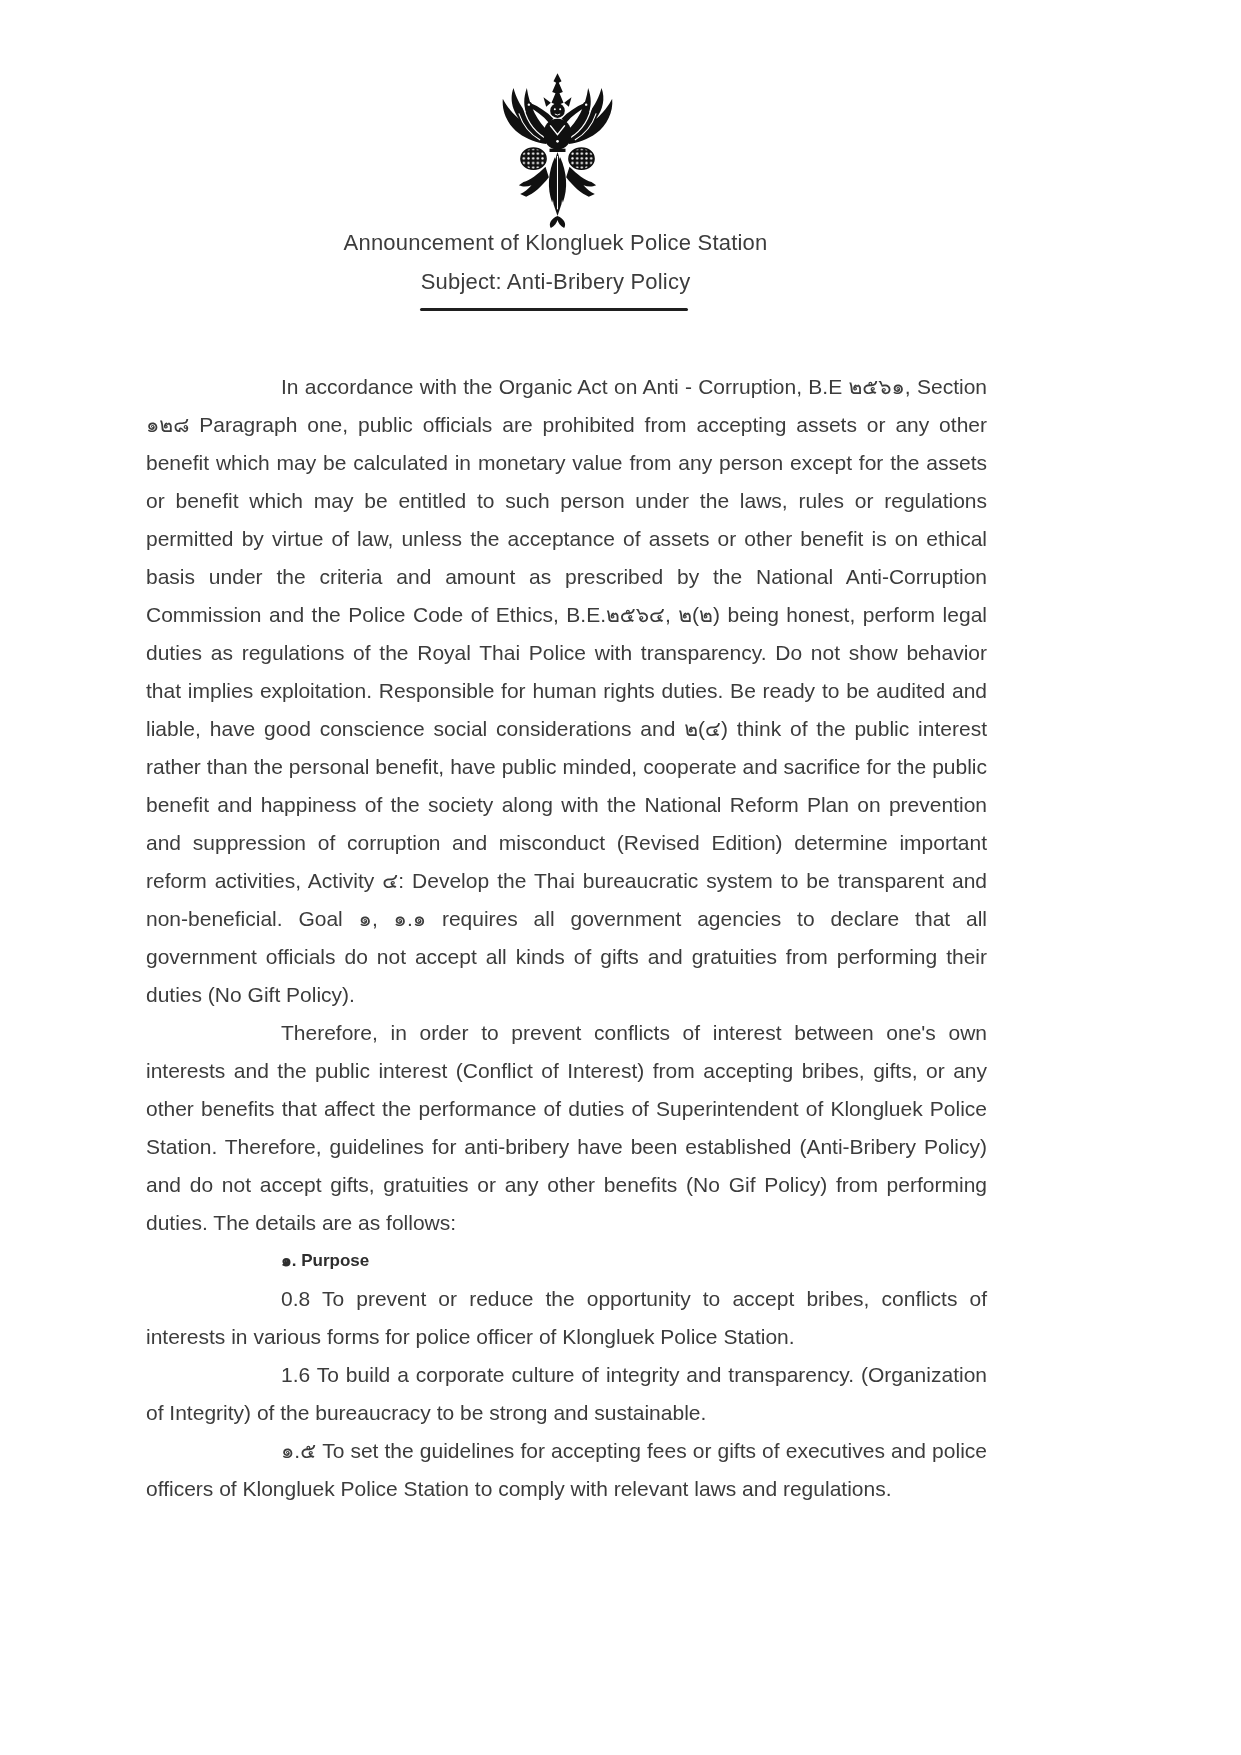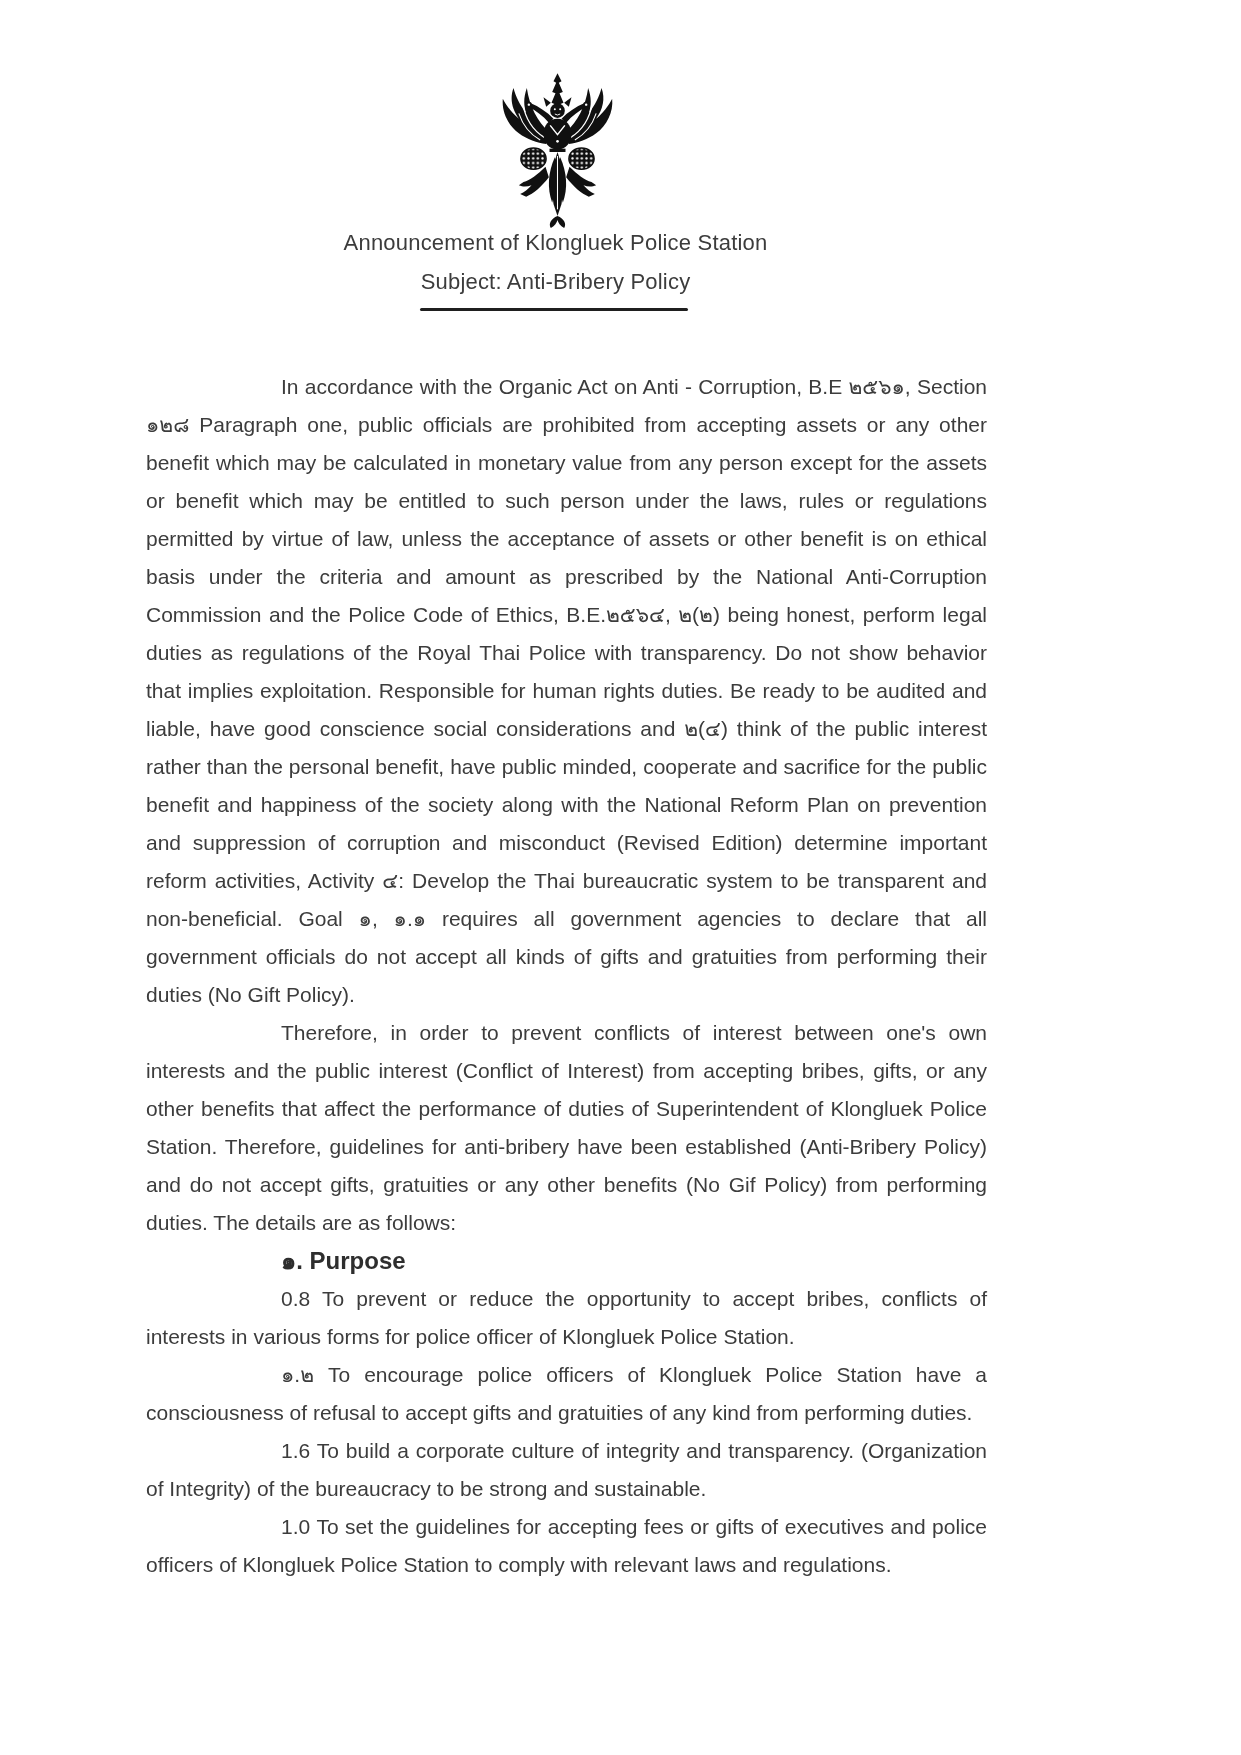--- a/index.html
+++ b/index.html
@@ -46,21 +46,21 @@
     font-size: 21px;
     line-height: 38px;
     text-align: justify;
   }
   .content p {
     margin: 0;
     text-indent: 135px;
   }
   .sec-heading {
     margin: 14px 0 0 0;
-    font-size: 24px;
+    font-size: 17px;
     font-weight: bold;
     color: #2e2e2e;
     text-indent: 62px;
     text-align: left;
   }
 </style>
 </head>
 <body>
 
 <div class="page">
@@ -122,18 +122,17 @@
 
   <div class="divider"></div>
 
   <div class="content">
     <p>In accordance with the Organic Act on Anti - Corruption, B.E ๒๕๖๑, Section ๑๒๘ Paragraph one, public officials are prohibited from accepting assets or any other benefit which may be calculated in monetary value from any person except for the assets or benefit which may be entitled to such person under the laws, rules or regulations permitted by virtue of law, unless the acceptance of assets or other benefit is on ethical basis under the criteria and amount as prescribed by the National Anti-Corruption Commission and the Police Code of Ethics, B.E.๒๕๖๔, ๒(๒) being honest, perform legal duties as regulations of the Royal Thai Police with transparency. Do not show behavior that implies exploitation. Responsible for human rights duties. Be ready to be audited and liable, have good conscience social considerations and ๒(๔) think of the public interest rather than the personal benefit, have public minded, cooperate and sacrifice for the public benefit and happiness of the society along with the National Reform Plan on prevention and suppression of corruption and misconduct (Revised Edition) determine important reform activities, Activity ๔: Develop the Thai bureaucratic system to be transparent and non-beneficial. Goal ๑, ๑.๑ requires all government agencies to declare that all government officials do not accept all kinds of gifts and gratuities from performing their duties (No Gift Policy).</p>
     <p>Therefore, in order to prevent conflicts of interest between one's own interests and the public interest (Conflict of Interest) from accepting bribes, gifts, or any other benefits that affect the performance of duties of Superintendent of Klongluek Police Station. Therefore, guidelines for anti-bribery have been established (Anti-Bribery Policy) and do not accept gifts, gratuities or any other benefits (No Gif Policy) from performing duties. The details are as follows:</p>
 
     <p class="sec-heading">๑. Purpose</p>
 
     <p>0.8 To prevent or reduce the opportunity to accept bribes, conflicts of interests in various forms for police officer of Klongluek Police Station.</p>
-    <p>๑.๒ To encourage police officers of Klongluek Police Station have a consciousness of refusal to accept gifts and gratuities of any kind from performing duties.</p>
     <p>1.6 To build a corporate culture of integrity and transparency. (Organization of Integrity) of the bureaucracy to be strong and sustainable.</p>
-    <p>1.0 To set the guidelines for accepting fees or gifts of executives and police officers of Klongluek Police Station to comply with relevant laws and regulations.</p>
+    <p>๑.๕ To set the guidelines for accepting fees or gifts of executives and police officers of Klongluek Police Station to comply with relevant laws and regulations.</p>
   </div>
 
 </div>
 
 </body></html>

